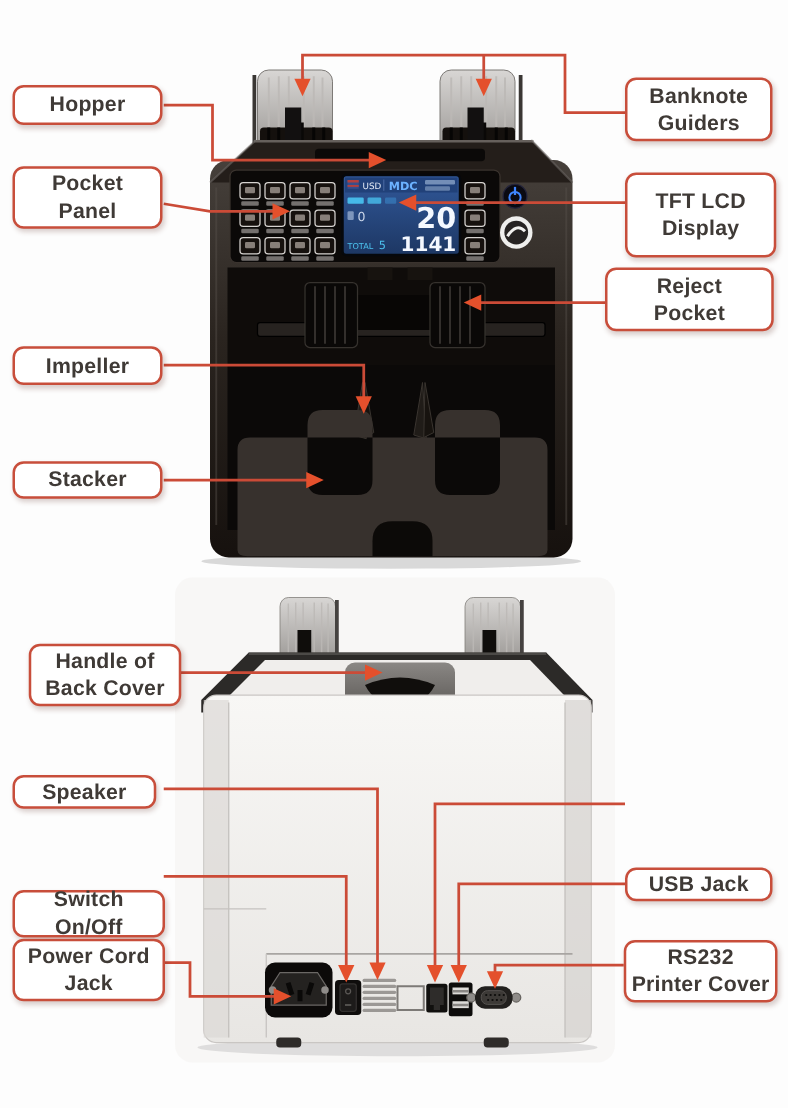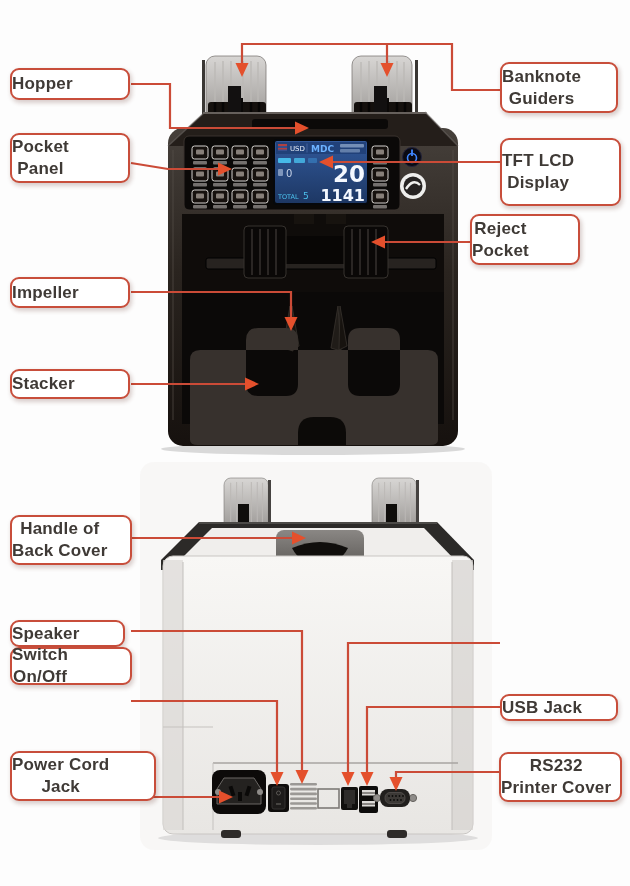--- a/index.html
+++ b/index.html
@@ -3,21 +3,21 @@
 <meta charset="utf-8">
 <style>
   html,body{margin:0;padding:0;background:#fdfdfd;}
   #stage{
     position:relative;width:630px;height:886px;overflow:hidden;
     background:#fdfdfd;
     font-family:"Liberation Sans","DejaVu Sans",sans-serif;
   }
   #art{position:absolute;left:0;top:0;}
   .label-box{
-    position:absolute;display:flex;align-items:center;justify-content:flex-start;
+    position:absolute;display:flex;align-items:center;justify-content:center;
     background:#ffffff;border:2px solid #c84e3b;border-radius:9px;
     box-shadow:1.5px 2.5px 4px rgba(90,40,30,0.22);
     box-sizing:border-box;z-index:5;
   }
   .label-box span{
     white-space:pre-line;text-align:center;
     font-size:17px;font-weight:700;line-height:1.28;
     color:#3f3a36;letter-spacing:.2px;
   }
 </style>
@@ -374,37 +374,37 @@
     <span>Banknote
 Guiders</span>
     </div>
   <div class="label-box" style="left:10px;top:369px;width:120px;height:30px">
     <span>Stacker</span>
     </div>
   <div class="label-box" style="left:500px;top:138px;width:121px;height:68px">
     <span>TFT LCD
 Display</span>
     </div>
-  <div class="label-box" style="left:470px;top:214px;width:110px;height:51px">
+  <div class="label-box" style="left:484px;top:214px;width:135px;height:51px">
     <span>Reject
 Pocket</span>
     </div>
 
-  <div class="label-box" style="left:10px;top:515px;width:122px;height:50px">
+  <div class="label-box" style="left:23px;top:515px;width:122px;height:50px">
     <span>Handle of
 Back Cover</span>
     </div>
   <div class="label-box" style="left:10px;top:620px;width:115px;height:27px">
     <span>Speaker</span>
     </div>
-  <div class="label-box" style="left:10px;top:647px;width:122px;height:38px">
+  <div class="label-box" style="left:10px;top:712px;width:122px;height:38px">
     <span>Switch
 On/Off</span>
     </div>
-  <div class="label-box" style="left:10px;top:751px;width:146px;height:50px">
+  <div class="label-box" style="left:10px;top:751px;width:122px;height:50px">
     <span>Power Cord
 Jack</span>
     </div>
   <div class="label-box" style="left:500px;top:694px;width:118px;height:27px">
     <span>USB Jack</span>
     </div>
   <div class="label-box" style="left:499px;top:752px;width:123px;height:50px">
     <span>RS232
 Printer Cover</span>
     </div>

